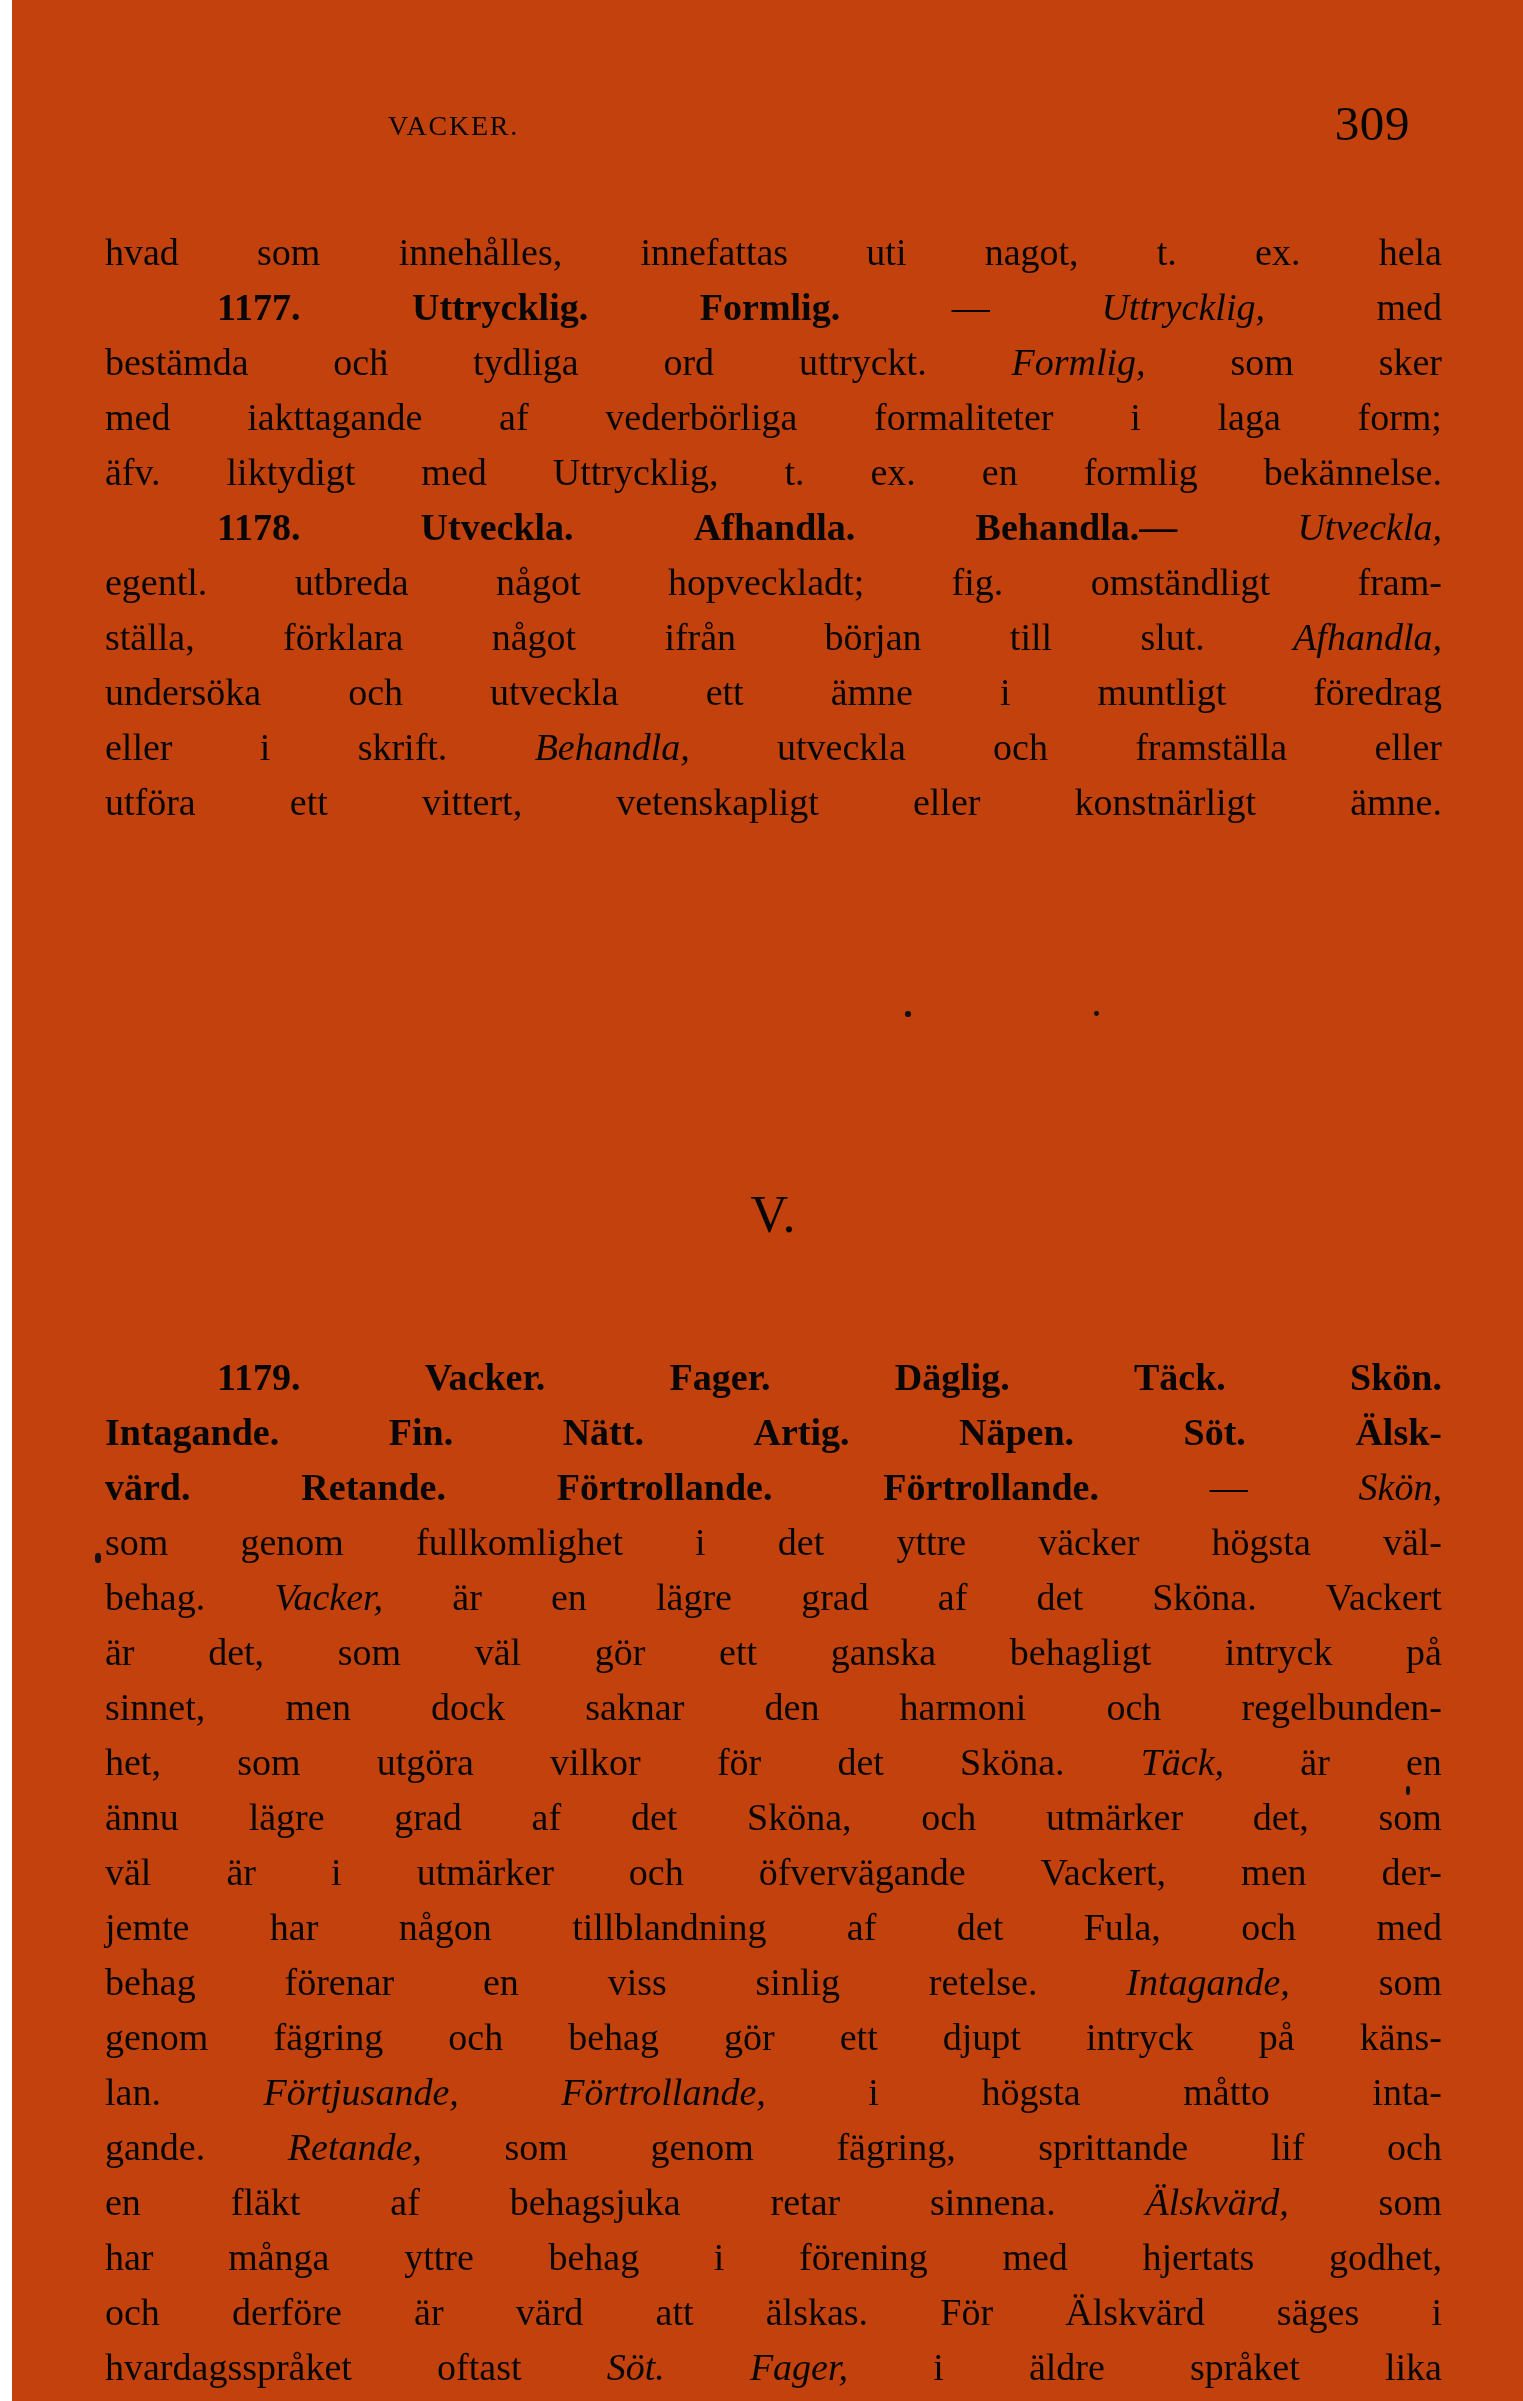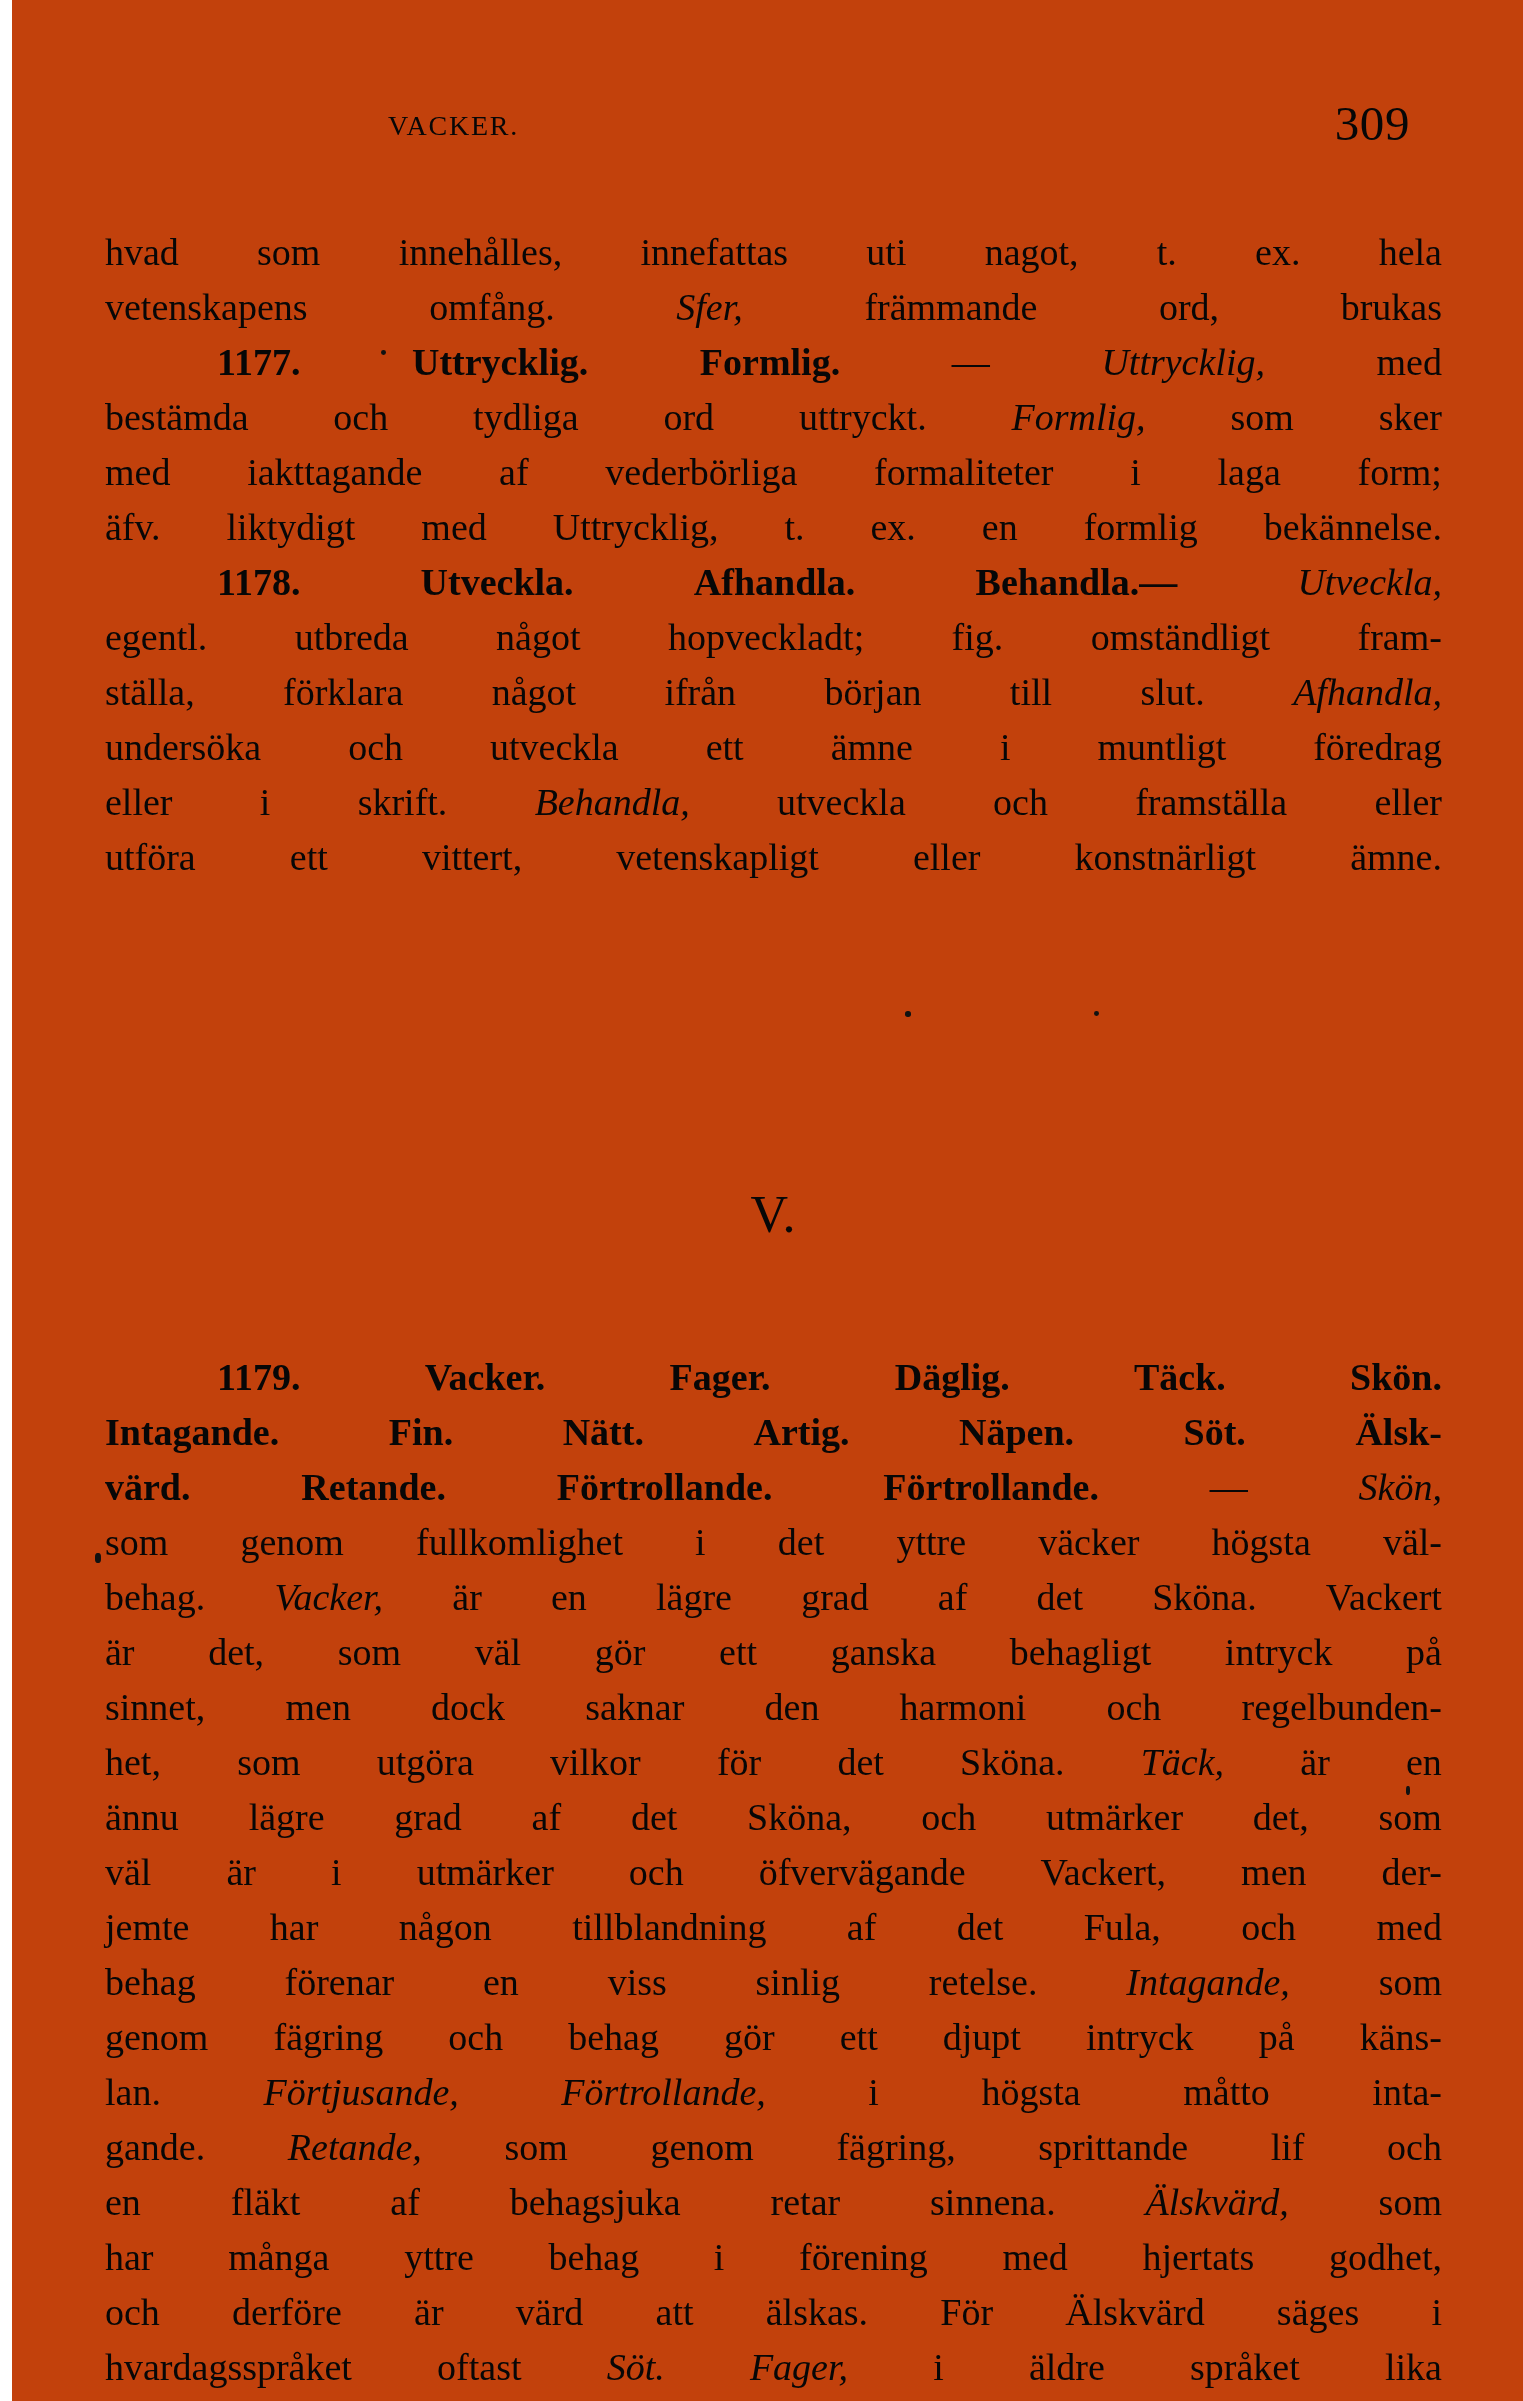--- a/index.html
+++ b/index.html
@@ -120,28 +120,20 @@
         <div class="j">
           <span>hvad</span>
           <span>som</span>
           <span>innehålles,</span>
           <span>innefattas</span>
           <span>uti</span>
           <span>nagot,</span>
           <span>t.</span>
           <span>ex.</span>
           <span>hela</span>
-        </div>
-        <div class="j">
-          <span>vetenskapens</span>
-          <span>omfång.</span>
-          <span class="i">Sfer,</span>
-          <span>främmande</span>
-          <span>ord,</span>
-          <span>brukas</span>
         </div>
         <div class="j" style="padding-left: 112px; width: 1225px; gap: 24px;">
           <span class="b">1177.</span>
           <span class="b">Uttrycklig.</span>
           <span class="b">Formlig.</span>
           <span>—</span>
           <span class="i">Uttrycklig,</span>
           <span>med</span>
         </div>
         <div class="j">

